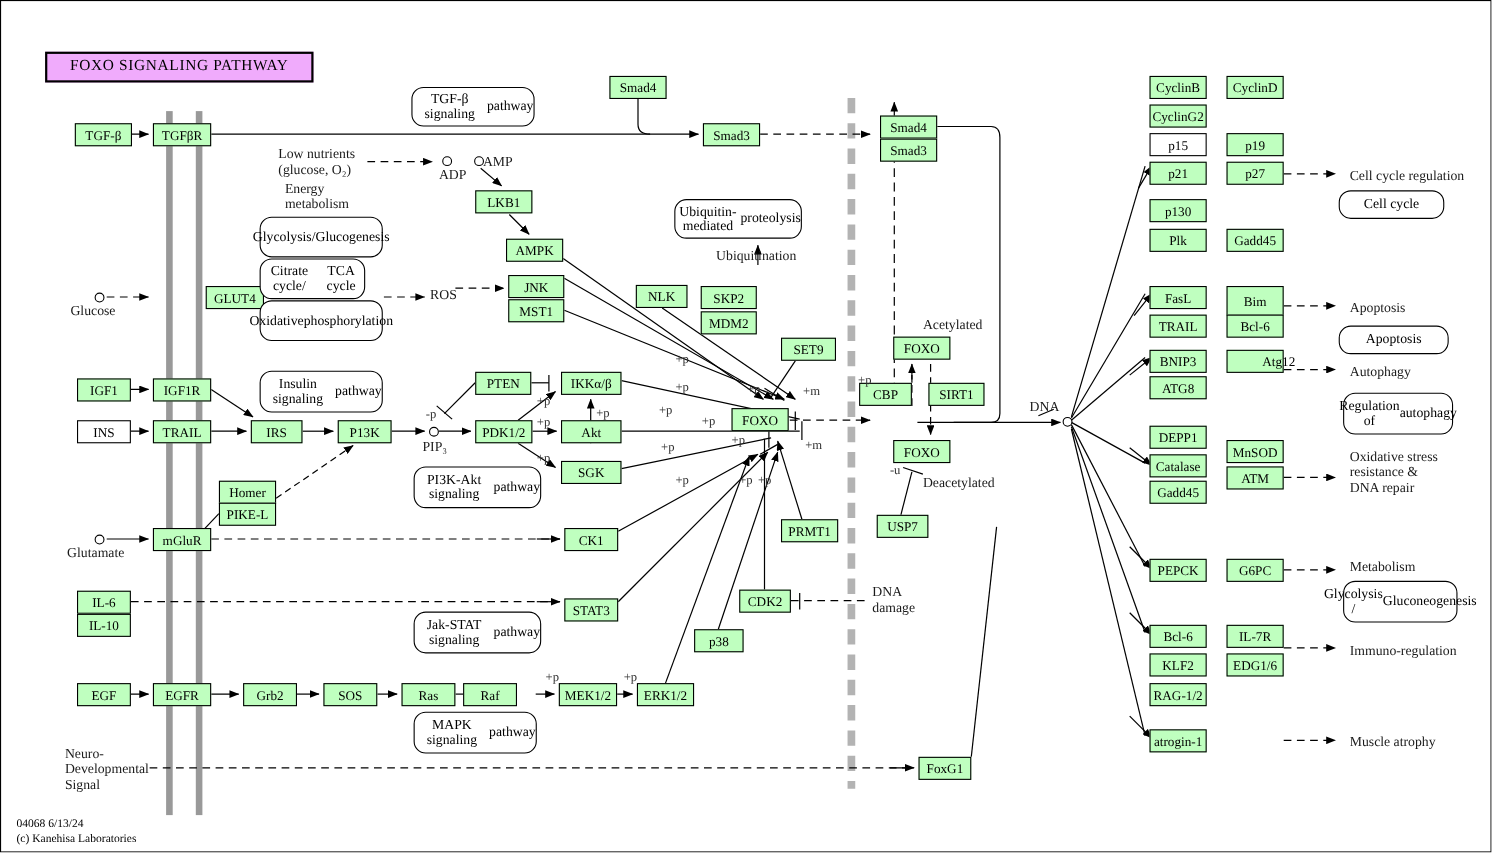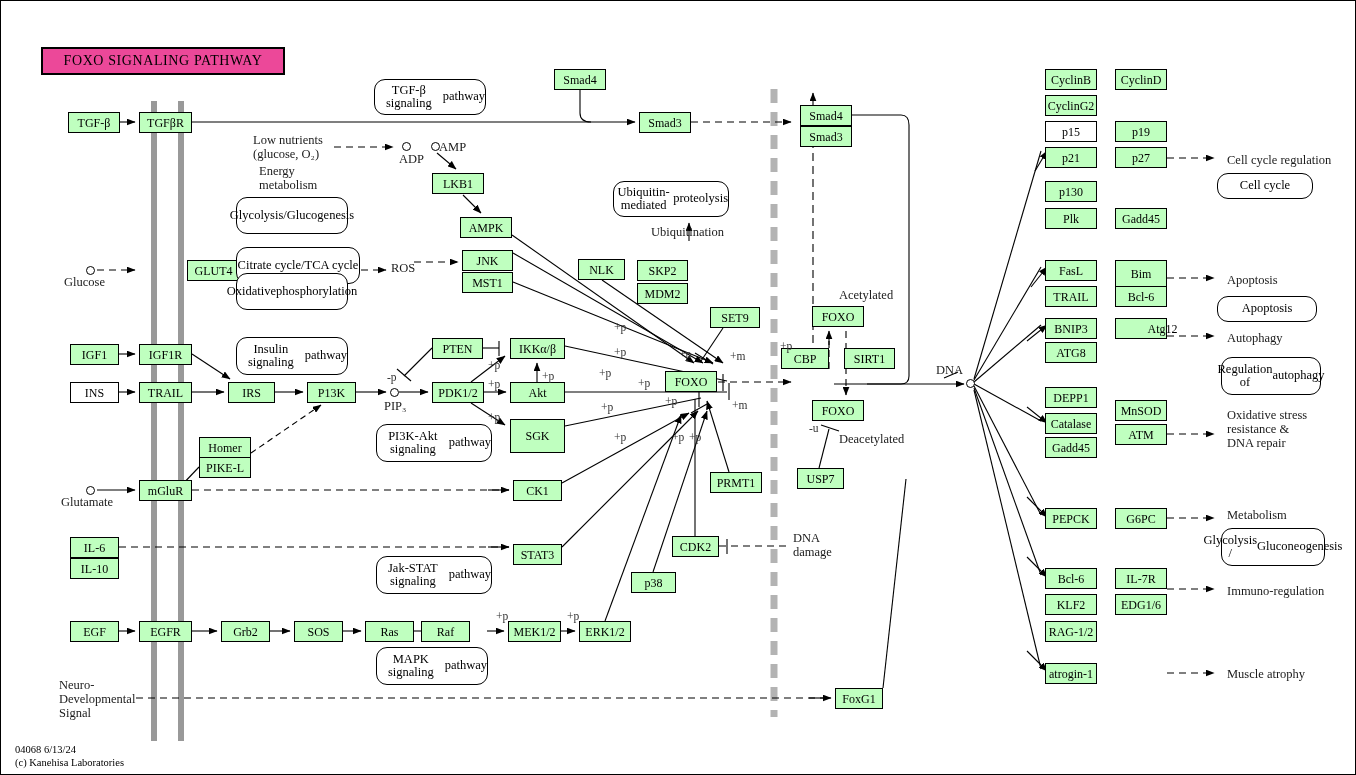--- a/index.html
+++ b/index.html
@@ -15,21 +15,21 @@
   .node.white{background:#ffffff;}
   .maptext{position:absolute;box-sizing:border-box;border:1px solid #000;
         border-radius:11px;background:#ffffff;color:#000;font-size:12.5px;
         line-height:1.08;display:flex;align-items:center;justify-content:center;
         text-align:center;font-family:"Liberation Serif","DejaVu Serif",serif;}
   .lbl{position:absolute;font-size:12.5px;color:#1a1a1a;line-height:1.1;
         font-family:"Liberation Serif","DejaVu Serif",serif;white-space:nowrap;}
   .mod{position:absolute;font-size:11.5px;color:#333;
         font-family:"Liberation Serif","DejaVu Serif",serif;}
   #title{position:absolute;left:40px;top:46px;width:240px;height:24px;
-        border:2px solid #000;background:#ec4899;display:flex;align-items:center;
+        border:2px solid #000;background:#f0abfc;display:flex;align-items:center;
         justify-content:center;font-size:14px;letter-spacing:.6px;
         font-family:"Liberation Serif","DejaVu Serif",serif;}
   #footer{position:absolute;left:14px;top:742px;font-size:10.5px;color:#000;
         line-height:1.25;font-family:"Liberation Serif","DejaVu Serif",serif;}
   .membrane{position:absolute;width:6px;background:#999999;}
   .compound{position:absolute;width:9px;height:9px;border:1.3px solid #000;
         border-radius:50%;background:#fff;box-sizing:border-box;}
 </style>
 </head>
 <body>
@@ -206,21 +206,21 @@
       <div class="node" style="left: 138px; top: 381px; width: 53px; height: 21px;">TRAIL</div>
       <div class="node" style="left: 227px; top: 381px; width: 47px; height: 21px;">IRS</div>
       <div class="node" style="left: 306px; top: 381px; width: 49px; height: 21px;">P13K</div>
       <div class="node" style="left: 431px; top: 381px; width: 52px; height: 21px;">PDK1/2</div>
       <div class="node" style="left: 509px; top: 381px; width: 55px; height: 21px;">Akt</div>
       <div class="node" style="left: 780px; top: 347px; width: 48px; height: 21px;">CBP</div>
       <div class="node" style="left: 843px; top: 347px; width: 51px; height: 21px;">SIRT1</div>
       <div class="node" style="left: 664px; top: 370px; width: 52px; height: 21px;">FOXO</div>
       <div class="node" style="left: 811px; top: 305px; width: 52px; height: 21px;">FOXO</div>
       <div class="node" style="left: 811px; top: 399px; width: 52px; height: 21px;">FOXO</div>
-      <div class="node" style="left: 509px; top: 418px; width: 55px; height: 34px;">SGK</div>
+      <div class="node" style="left: 509px; top: 418px; width: 55px; height: 21px;">SGK</div>
       <div class="node" style="left: 198px; top: 436px; width: 52px; height: 21px;">Homer</div>
       <div class="node" style="left: 198px; top: 456px; width: 52px; height: 21px;">PIKE-L</div>
       <div class="node" style="left: 709px; top: 471px; width: 52px; height: 21px;">PRMT1</div>
       <div class="node" style="left: 138px; top: 479px; width: 53px; height: 21px;">mGluR</div>
       <div class="node" style="left: 512px; top: 479px; width: 49px; height: 21px;">CK1</div>
       <div class="node" style="left: 796px; top: 467px; width: 47px; height: 21px;">USP7</div>
       <div class="node" style="left: 69px; top: 536px; width: 49px; height: 21px;">IL-6</div>
       <div class="node" style="left: 671px; top: 535px; width: 47px; height: 21px;">CDK2</div>
       <div class="node" style="left: 512px; top: 543px; width: 49px; height: 21px;">STAT3</div>
       <div class="node" style="left: 69px; top: 557px; width: 49px; height: 21px;">IL-10</div>
@@ -278,21 +278,21 @@
       <div class="maptext" style="left: 235px; top: 196px; width: 112px; height: 37px; display: flex;">
         <span>Glycolysis/</span>
         <br>
         <span>Glucogenesis</span>
       </div>
       <div class="maptext" style="left: 612px; top: 180px; width: 116px; height: 36px; display: flex;">
         <span>Ubiquitin-mediated</span>
         <br>
         <span>proteolysis</span>
       </div>
-      <div class="maptext" style="left: 235px; top: 246px; width: 124px; height: 37px; display: flex;">
+      <div class="maptext" style="left: 235px; top: 234px; width: 96px; height: 37px; display: flex;">
         <span>Citrate cycle/</span>
         <br>
         <span>TCA cycle</span>
       </div>
       <div class="maptext" style="left: 235px; top: 272px; width: 112px; height: 37px; display: flex;">
         <span>Oxidative</span>
         <br>
         <span>phosphorylation</span>
       </div>
       <div class="maptext" style="left: 235px; top: 336px; width: 112px; height: 38px; display: flex;">

